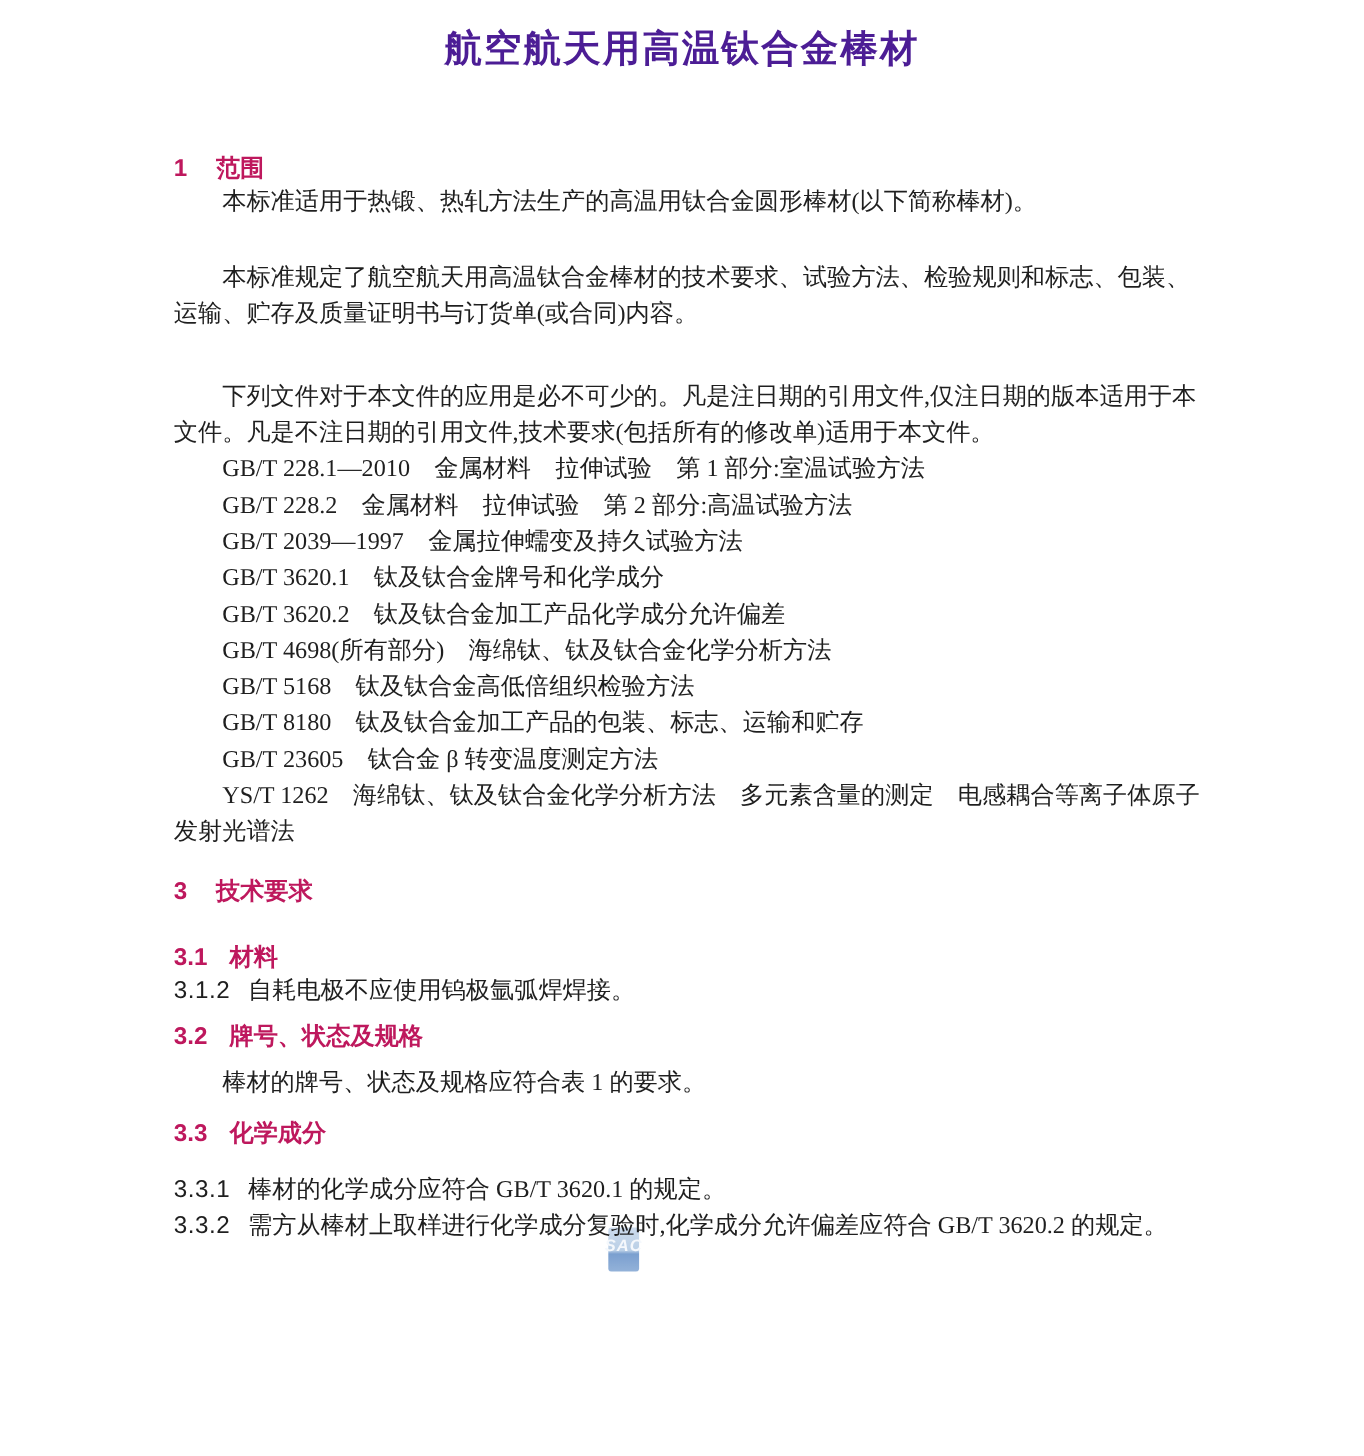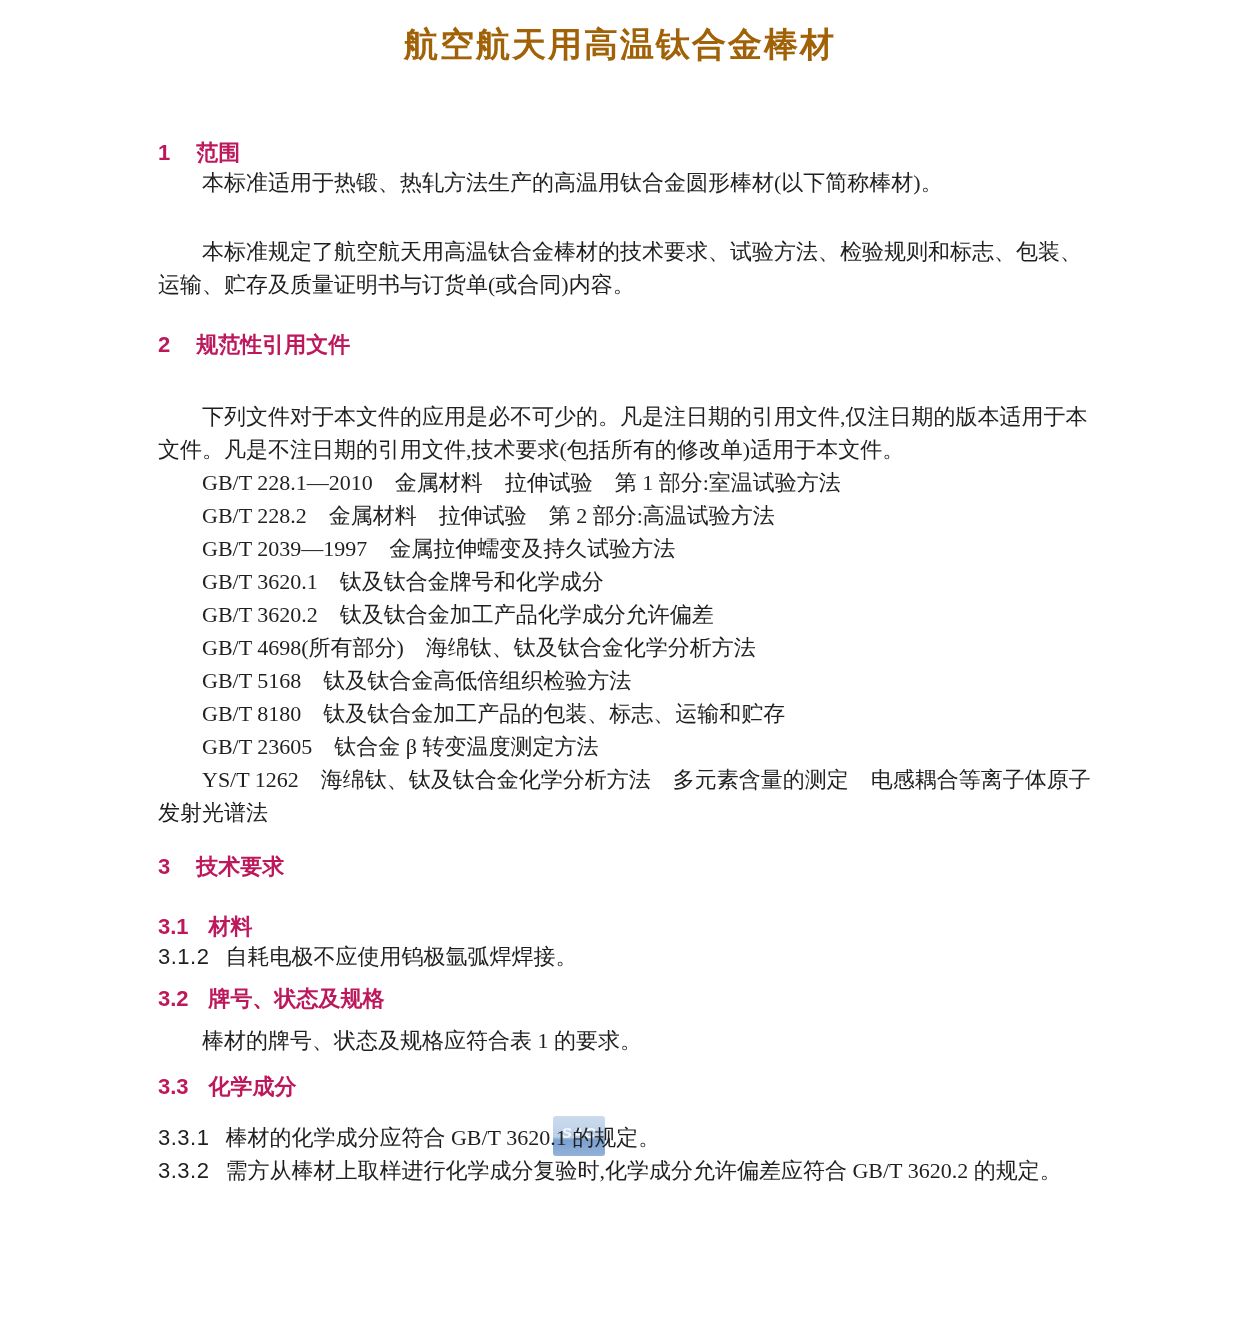--- a/index.html
+++ b/index.html
@@ -18,21 +18,21 @@
   }
   .doc-title {
     margin:0;
     padding-top:24px;
     text-align:center;
     font-family:"Liberation Sans","DejaVu Sans",sans-serif;
     font-weight:700;
     font-size:34px;
     line-height:40px;
     letter-spacing:2px;
-    color:#a16207;
+    color:#4c1d95;
   }
   .content {
     padding:0 140px 20px 158px;
   }
   .sec {
     margin:0;
     font-family:"Liberation Sans","DejaVu Sans",sans-serif;
     font-weight:700;
     font-size:22px;
     line-height:26px;
@@ -50,21 +50,21 @@
   .clause-num {
     font-family:"Liberation Sans","DejaVu Sans",sans-serif;
     font-weight:400;
     margin-right:16px;
     letter-spacing:0.5px;
   }
   .watermark {
     position:absolute;
     left:553px;
     top:1116px;
-    width:52px;
+    width:28px;
     height:40px;
     z-index:-1;
     border-radius:3px;
     background:linear-gradient(180deg,#bcd0e8 0%,#a4c0de 52%,#4f80c0 60%,#7099cd 100%);
     opacity:0.75;
     display:flex;
     align-items:center;
     justify-content:center;
   }
   .watermark .wm-text {
@@ -88,21 +88,20 @@
 
   <h1 class="doc-title">航空航天用高温钛合金棒材</h1>
 
   <div class="content">
 
     <h2 class="sec" style="margin-top:76px"><span class="sec-num">1</span><span>范围</span></h2>
 
     <p class="body indent">本标准适用于热锻、热轧方法生产的高温用钛合金圆形棒材(以下简称棒材)。</p>
     <p class="body indent" style="margin-top:36px">本标准规定了航空航天用高温钛合金棒材的技术要求、试验方法、检验规则和标志、包装、运输、贮存及质量证明书与订货单(或合同)内容。</p>
 
-    <h2 class="sec" style="margin-top:31px"><span class="sec-num">2</span><span>规范性引用文件</span></h2>
 
     <p class="body indent" style="margin-top:42px">下列文件对于本文件的应用是必不可少的。凡是注日期的引用文件,仅注日期的版本适用于本文件。凡是不注日期的引用文件,技术要求(包括所有的修改单)适用于本文件。</p>
 
     <div>
       <p class="body indent">GB/T 228.1—2010　金属材料　拉伸试验　第 1 部分:室温试验方法</p>
       <p class="body indent">GB/T 228.2　金属材料　拉伸试验　第 2 部分:高温试验方法</p>
       <p class="body indent">GB/T 2039—1997　金属拉伸蠕变及持久试验方法</p>
       <p class="body indent">GB/T 3620.1　钛及钛合金牌号和化学成分</p>
       <p class="body indent">GB/T 3620.2　钛及钛合金加工产品化学成分允许偏差</p>
       <p class="body indent">GB/T 4698(所有部分)　海绵钛、钛及钛合金化学分析方法</p>

